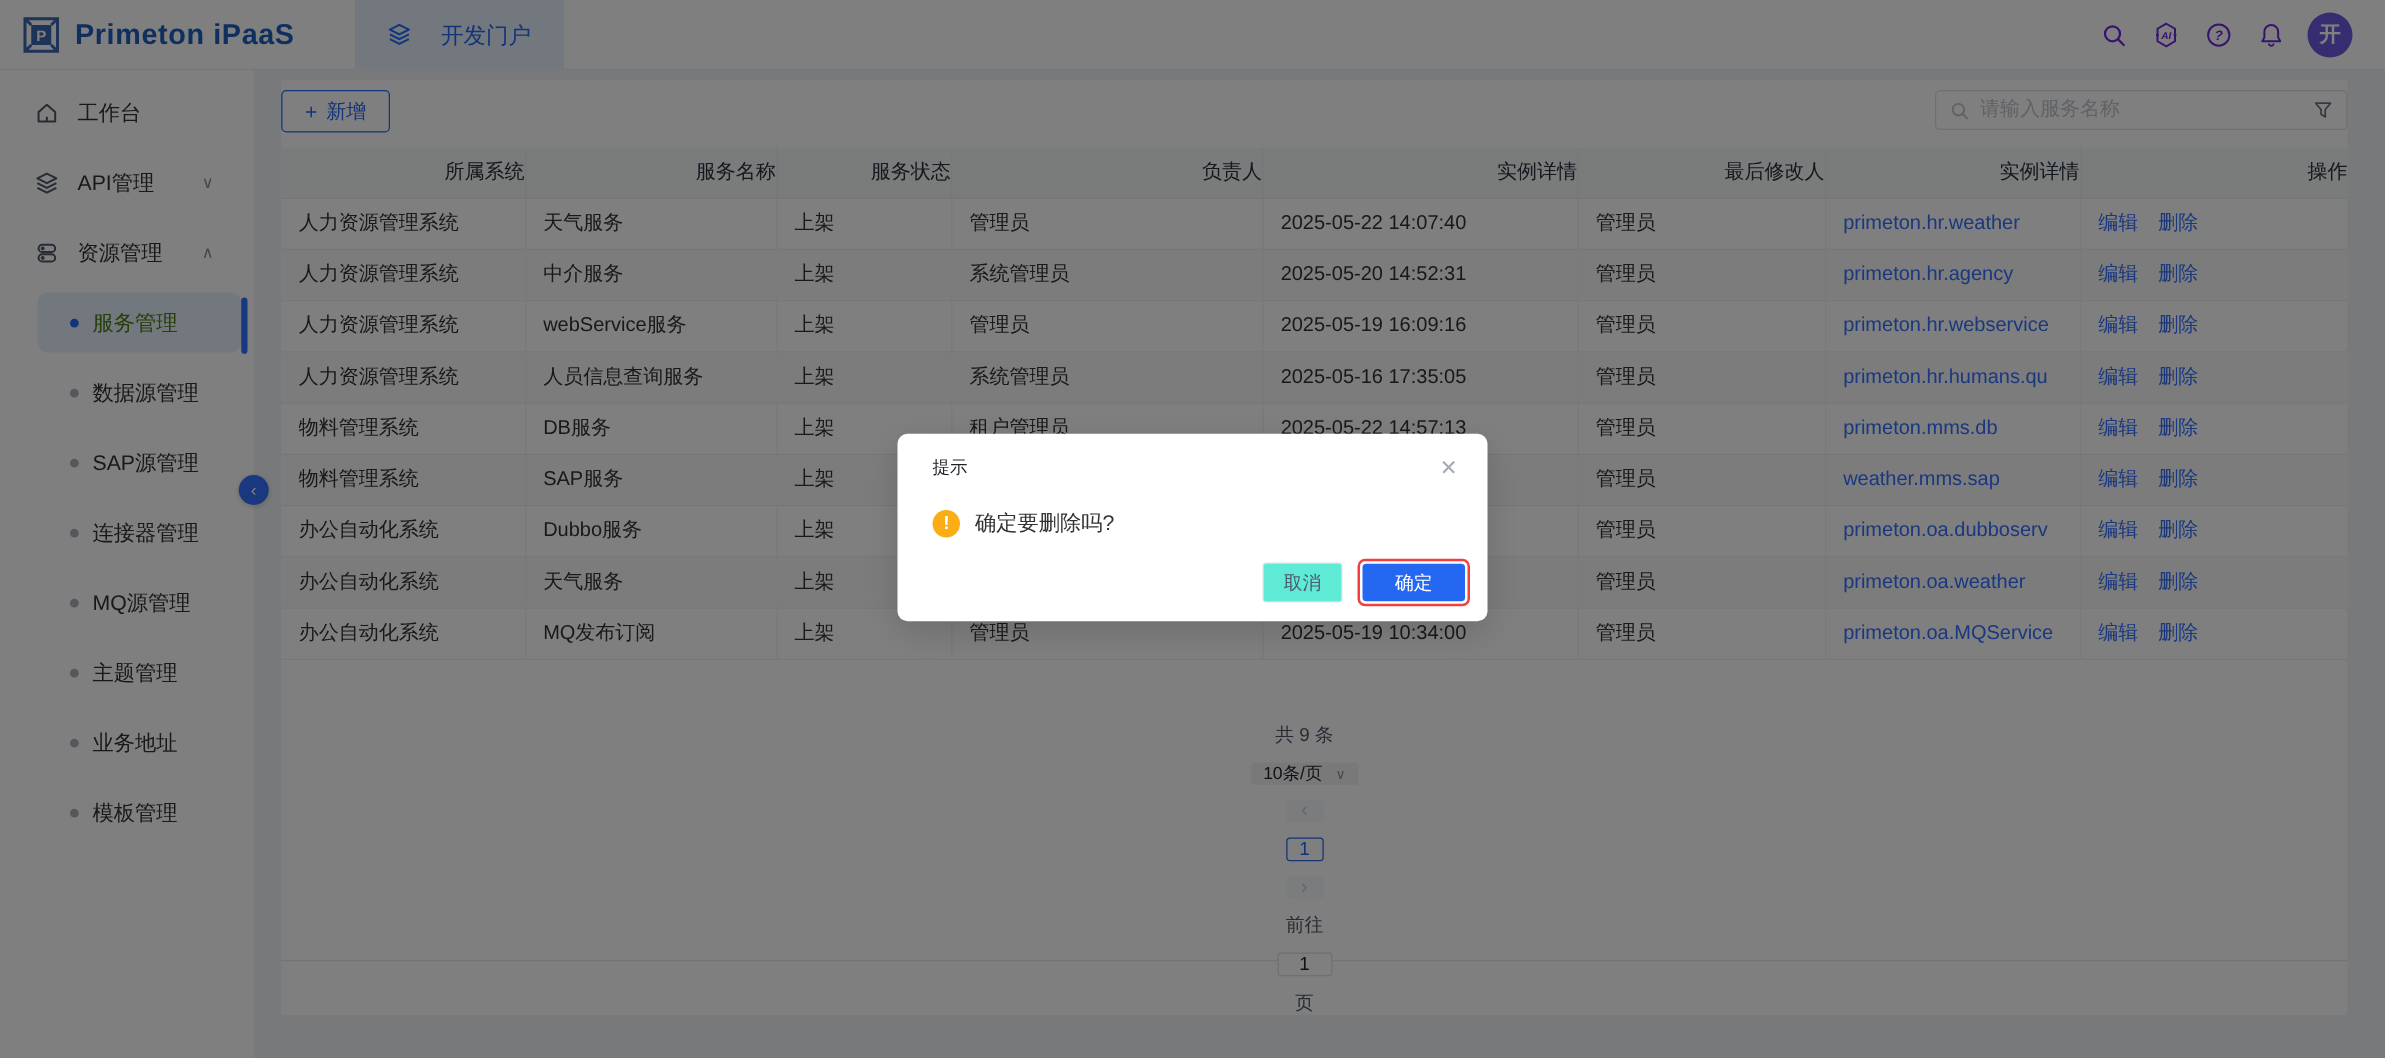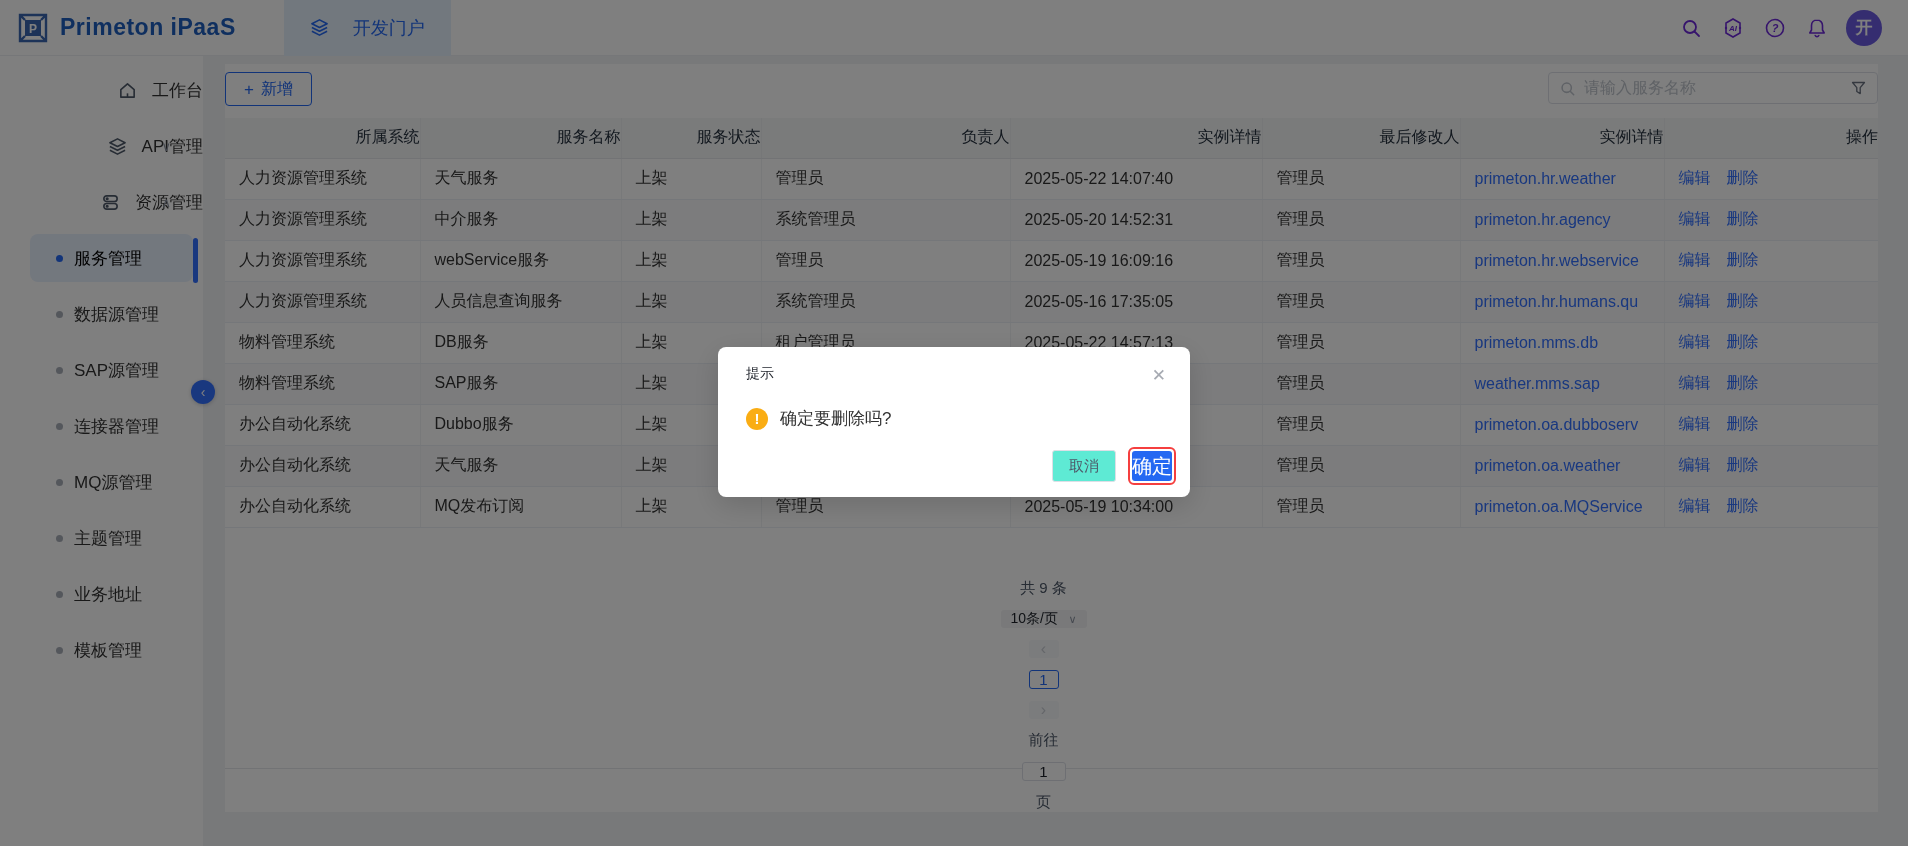--- a/index.html
+++ b/index.html
@@ -24,30 +24,30 @@
   .avatar {
     width:36px; height:36px; border-radius:50%; background:#6A5AE0; color:#fff;
     display:flex; align-items:center; justify-content:center; font-size:17px; font-weight:bold; cursor:pointer;
   }
   
   .sidebar {
     position:absolute; top:56px; left:0; bottom:0; width:203px; background:#fff; padding-top:10px; z-index:5;
   }
   .nav-item {
     height:48px; margin-bottom:8px; display:flex; align-items:center; gap:14px;
-    padding-left:28px; font-size:17px; color:#333; position:relative; cursor:pointer;justify-content:flex-end;
+    padding-left:28px; font-size:17px; color:#333; position:relative; cursor:pointer;
   }
   .nav-item .nav-icon { width:20px; height:20px; color:#4E5969; display:flex; align-items:center; }
   .nav-chevron { position:absolute; right:32px; font-size:13px; color:#8A919F; }
   .subitem {
     height:48px; margin:0 10px 8px 30px; border-radius:8px; display:flex; align-items:center; gap:11px;
     padding-left:26px; font-size:17px; color:#333; cursor:pointer;
   }
   .subitem .dot { width:7px; height:7px; border-radius:50%; background:#A9AEB8; flex:none; }
-  .subitem.active { background:#E7F0FD; color:#000000; }
+  .subitem.active { background:#E7F0FD; color:#4d7c0f; }
   .subitem.active .dot { background:#2468F2; }
   .side-thumb { position:absolute; left:193px; top:238px; width:5px; height:45px; border-radius:3px; background:#3370FF; z-index:6; }
   .collapse-toggle {
     position:absolute; left:191px; top:380px; width:24px; height:24px; border-radius:50%;
     background:#3370FF; color:#fff; display:flex; align-items:center; justify-content:center;
     font-size:14px; z-index:7; cursor:pointer; box-shadow:0 1px 4px rgba(0,0,0,.2);
   }
   
   .card {
     position:absolute; left:225px; top:64px; width:1653px; height:748px; background:#fff;
@@ -125,22 +125,22 @@
     display:flex; align-items:center; justify-content:center; font-size:15px; font-weight:bold; flex:none;
   }
   .dialog-msg { font-size:17px; color:#333; }
   .dialog-footer { position:absolute; right:14px; bottom:12px; display:flex; align-items:center; gap:12px; }
   .btn-cancel {
     height:32px; padding:0 16px; border:1px solid #DCDFE6; border-radius:3px; background:#5eead4;
     color:#4E5969; font-size:15px; cursor:pointer; font-family:inherit;
   }
   .confirm-ring { border:2px solid #F53F3F; border-radius:6px; padding:2px; display:inline-flex; }
   .btn-confirm {
-    height:30px; padding:0 0; border:none; border-radius:3px; background:#2468F2;
-    color:#fff; font-size:20px; cursor:pointer; font-family:inherit;
+    height:30px; padding:0 26px; border:none; border-radius:3px; background:#2468F2;
+    color:#fff; font-size:15px; cursor:pointer; font-family:inherit;
   }
   svg { display:block; }
 </style>
 </head>
 <body>
 
 <div class="header">
   <div class="logo">
     <span>
       <svg width="34" height="34" viewBox="0 0 34 34">

